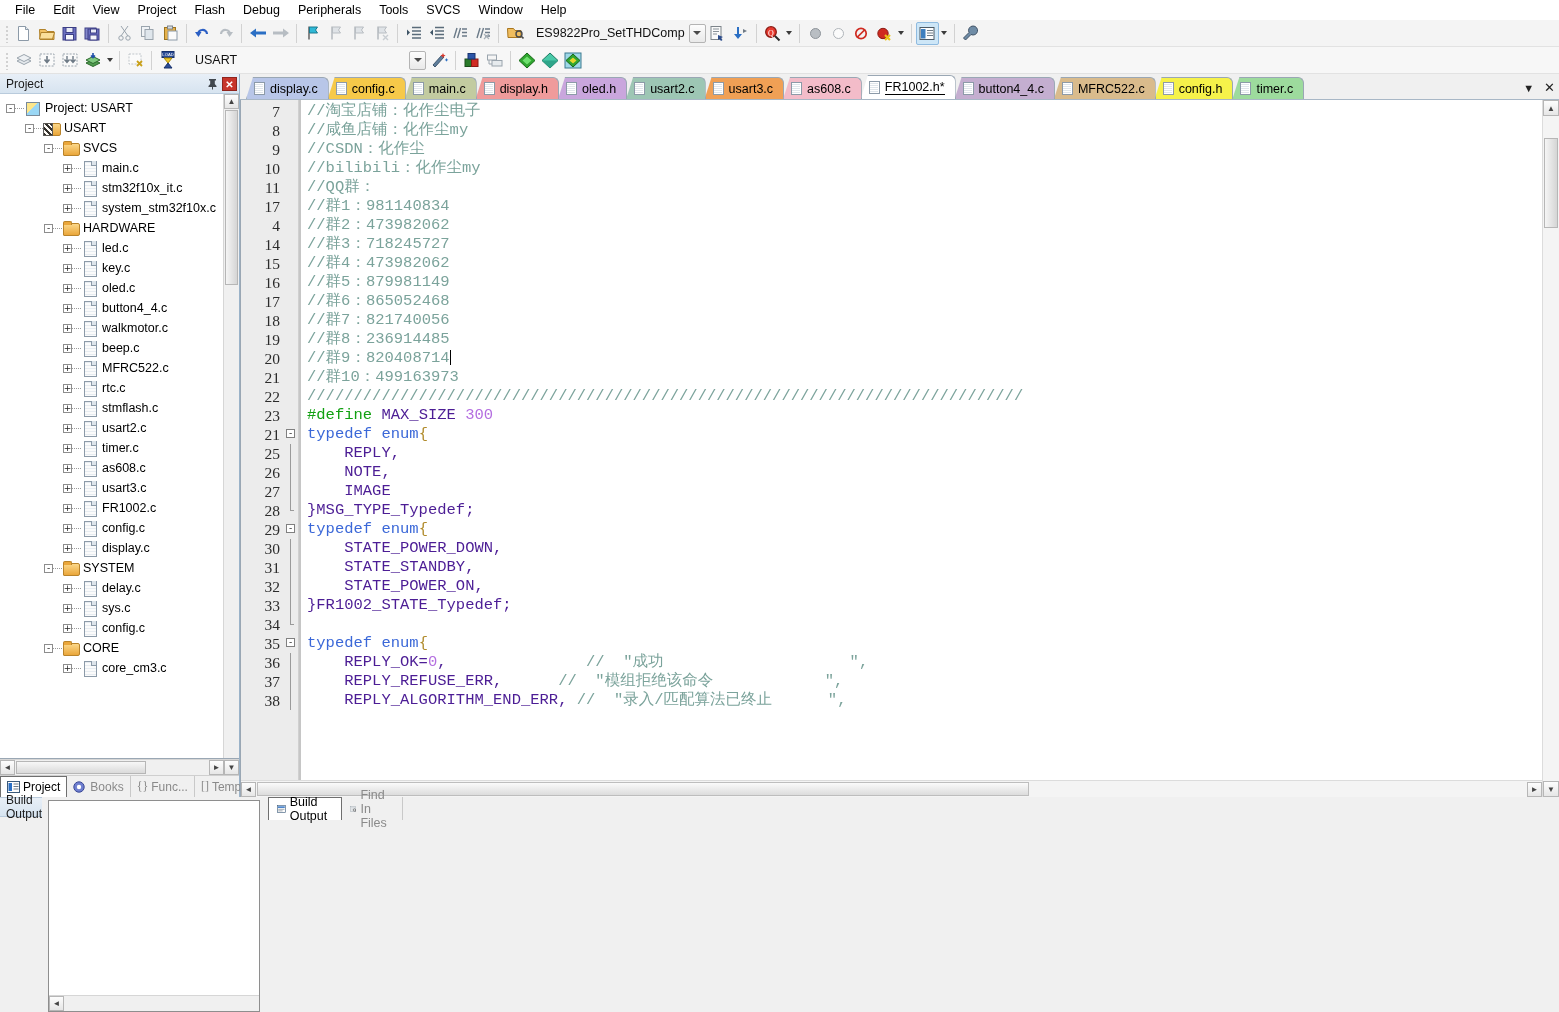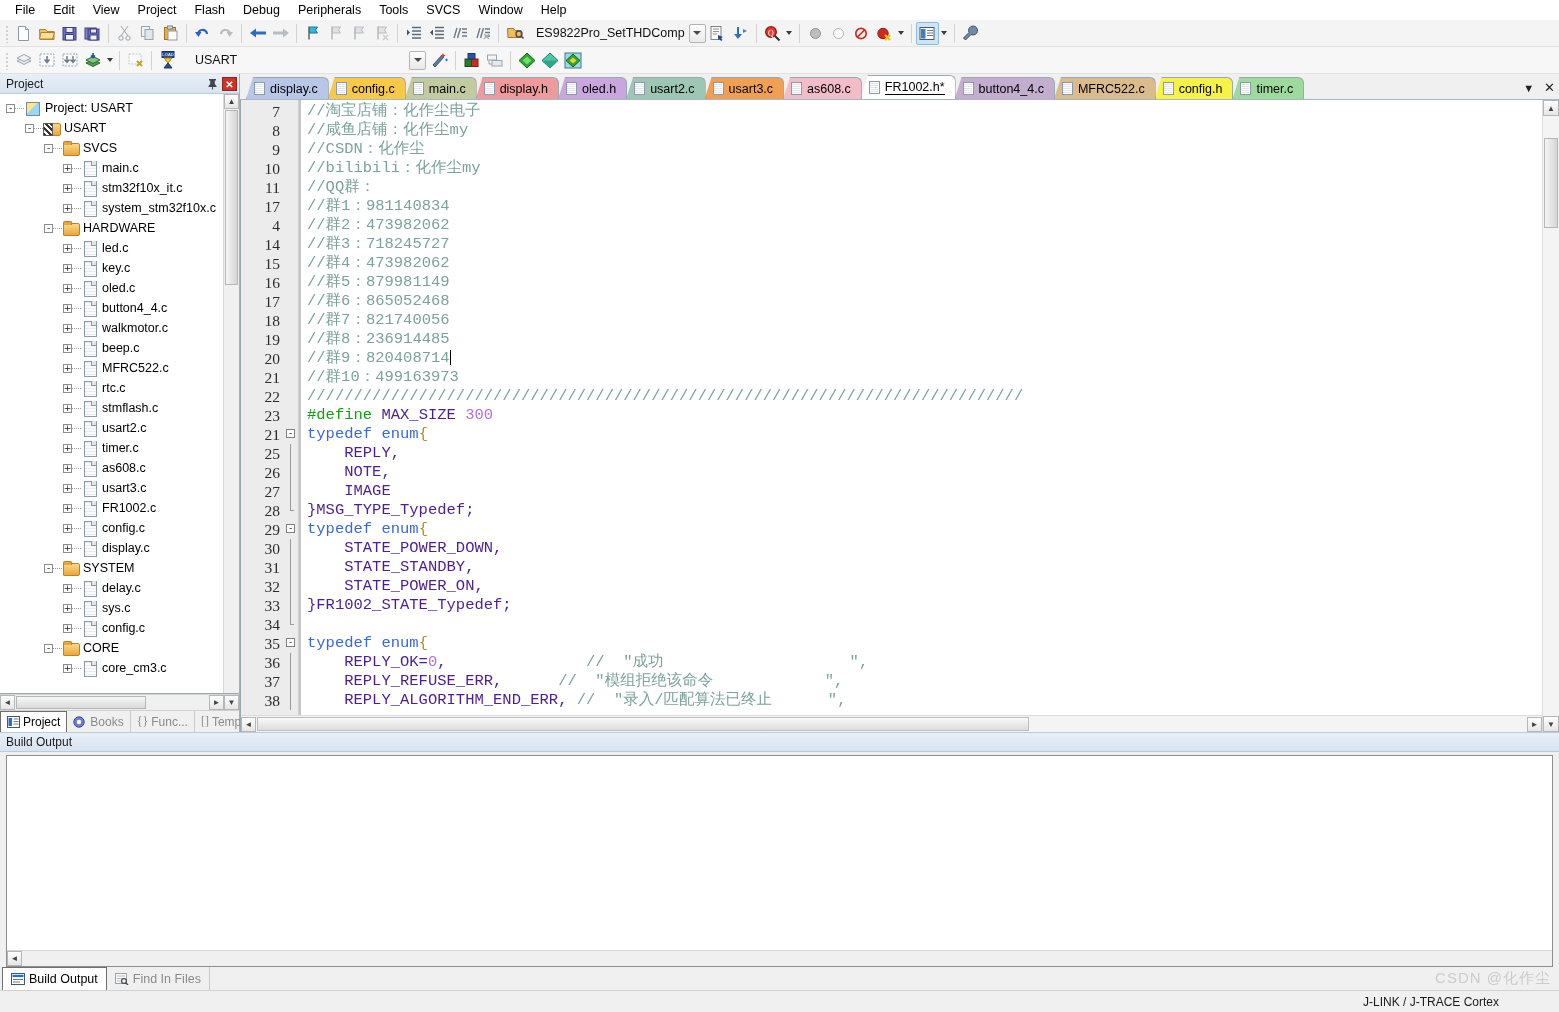--- a/index.html
+++ b/index.html
@@ -235,21 +235,21 @@
   }
   .edscroll-v {
     width: 17px; flex: 0 0 17px; background: #f4f4f4; display:flex; flex-direction:column; align-items:center;
     border-left: 1px solid #dcdcdc;
   }
   .edscroll-h { height: 17px; flex: 0 0 17px; background:#f4f4f4; display:flex; align-items:center;
     border-top: 1px solid #dcdcdc; }
   .edhthumb { height:14px; background: linear-gradient(#fafafa,#dcdcdc); border:1px solid #bdbdbd; }
 
   
-  .buildpanel { flex: 0 0 auto; display: flex; flex-direction: column; background: #f0f0f0; }
+  .buildpanel { flex: 0 0 auto; display: flex; flex-direction: row; background: #f0f0f0; }
   .buildhead {
     height: 20px; flex:0 0 20px; background: linear-gradient(#e8eff7,#d7e4f0);
     display:flex; align-items:center; padding-left: 6px; font-size:12px; color:#1a1a1a;
     border-top: 1px solid #b9cbdc; border-bottom: 1px solid #b9cbdc;
   }
   .buildbody {
     height: 212px; flex: 0 0 212px; background: #fff; margin: 3px 6px 0 6px;
     border: 1px solid #8e8e8e; position: relative; display:flex; flex-direction:column;
   }
   .buildtext { flex:1 1 auto; font-family:"Liberation Mono", monospace; font-size:12px; padding:2px 4px; color:#000; }
@@ -1023,17 +1023,13 @@
             <rect x="0.5" y="0.5" width="11" height="10" fill="#fbfbfb" stroke="#9aa4ad"></rect>
             <path d="M2 3h8M2 5.5h8M2 8h5" stroke="#b4bcc3"></path>
             <circle cx="9" cy="8" r="2.4" fill="none" stroke="#4a4a4a" stroke-width="1.2"></circle>
             <path d="M10.8 9.8L13 12" stroke="#4a4a4a" stroke-width="1.4"></path>
           </svg>
         <span>Find In Files</span>
       </div>
     </div>
   </div>
 
-  <div class="statusbar">
-    <div class="wmark">CSDN @化作尘</div>
-    <div class="jl">J-LINK / J-TRACE Cortex</div>
-  </div>
 </div>
 
 </body></html>

